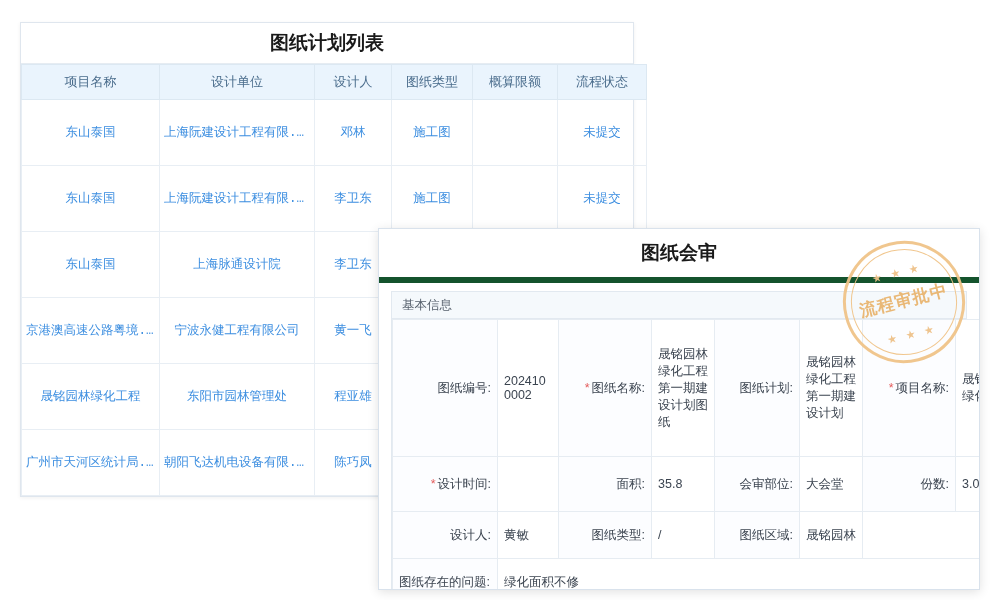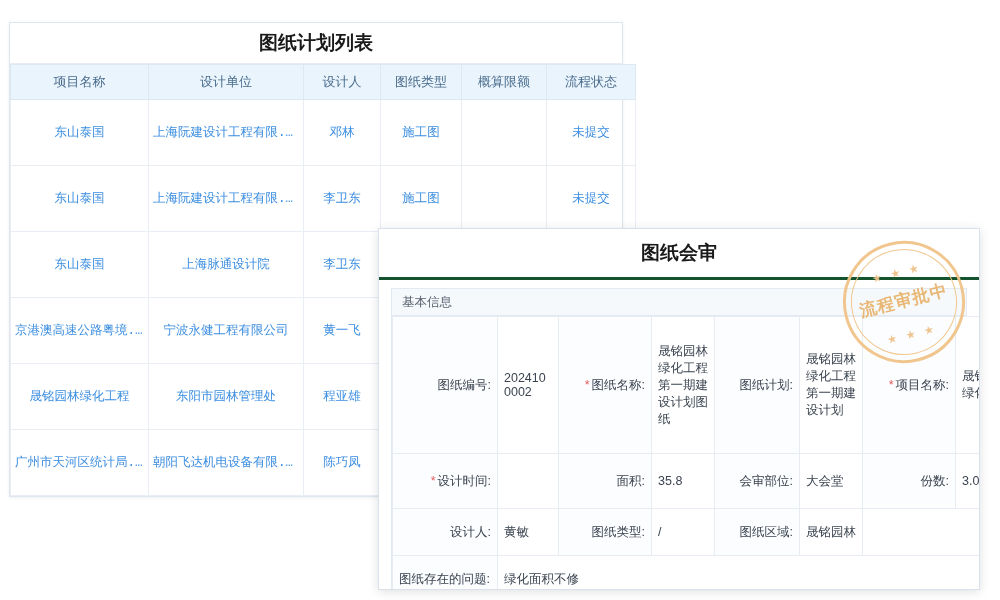--- a/index.html
+++ b/index.html
@@ -14,21 +14,21 @@
 
   #root {
     position: relative;
     width: 1000px;
     height: 600px;
   }
 
   
   .list-panel {
     position: absolute;
-    left: 9px;
+    left: 20px;
     top: 22px;
     width: 612px;
     background: #ffffff;
     border: 1px solid #dfe6ee;
     box-shadow: 0 1px 4px rgba(0,0,0,0.06);
   }
 
   .list-title {
     height: 40px;
     line-height: 40px;
@@ -93,21 +93,21 @@
     overflow: hidden;
   }
 
   .dialog-title {
     height: 48px;
     line-height: 48px;
     text-align: center;
     font-size: 19px;
     font-weight: bold;
     color: #1a1a1a;
-    border-bottom: 3px solid #14532d;
+    border-bottom: 6px solid #14532d;
     position: relative;
     z-index: 2;
   }
 
   
   .stamp {
     position: absolute;
     right: 14px;
     top: 12px;
     width: 116px;

